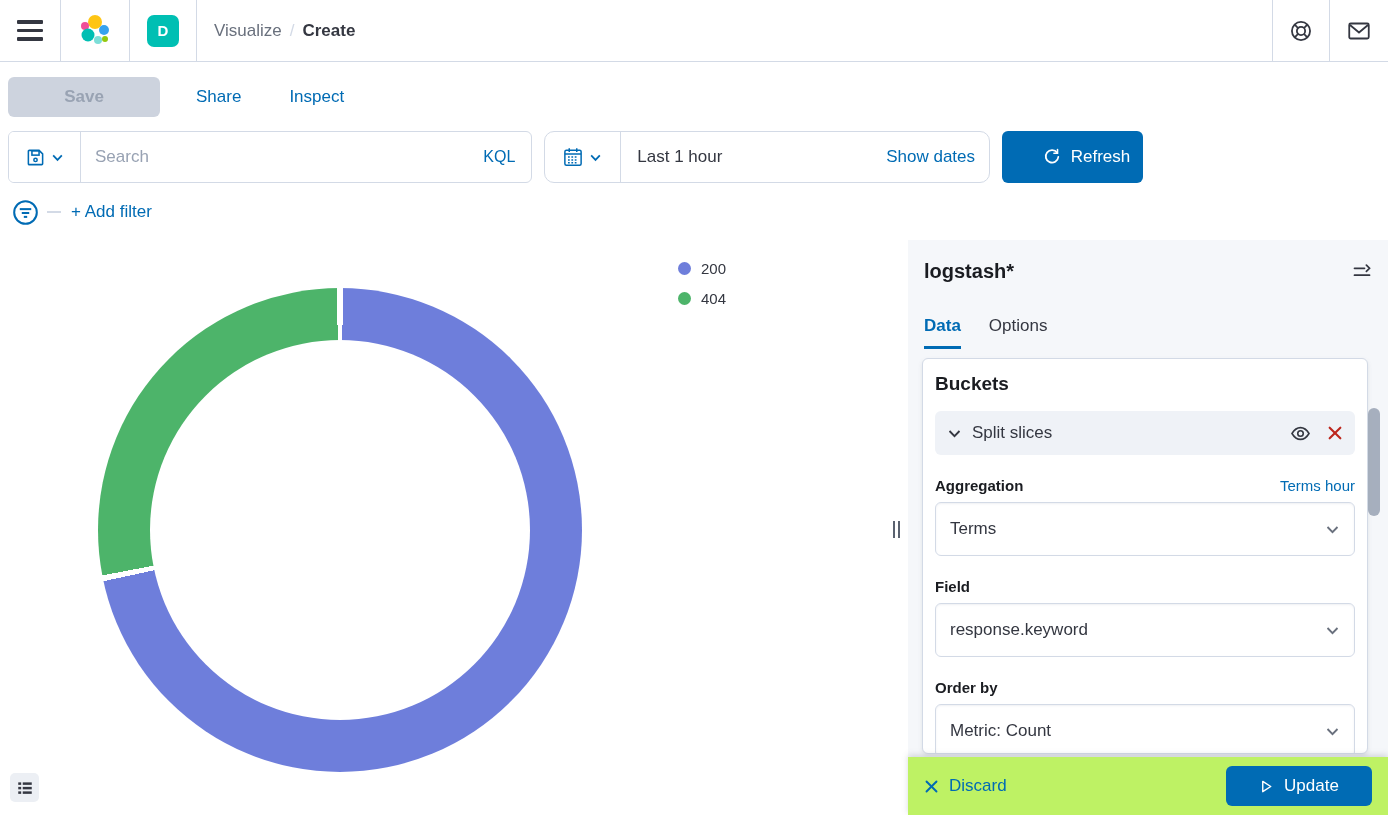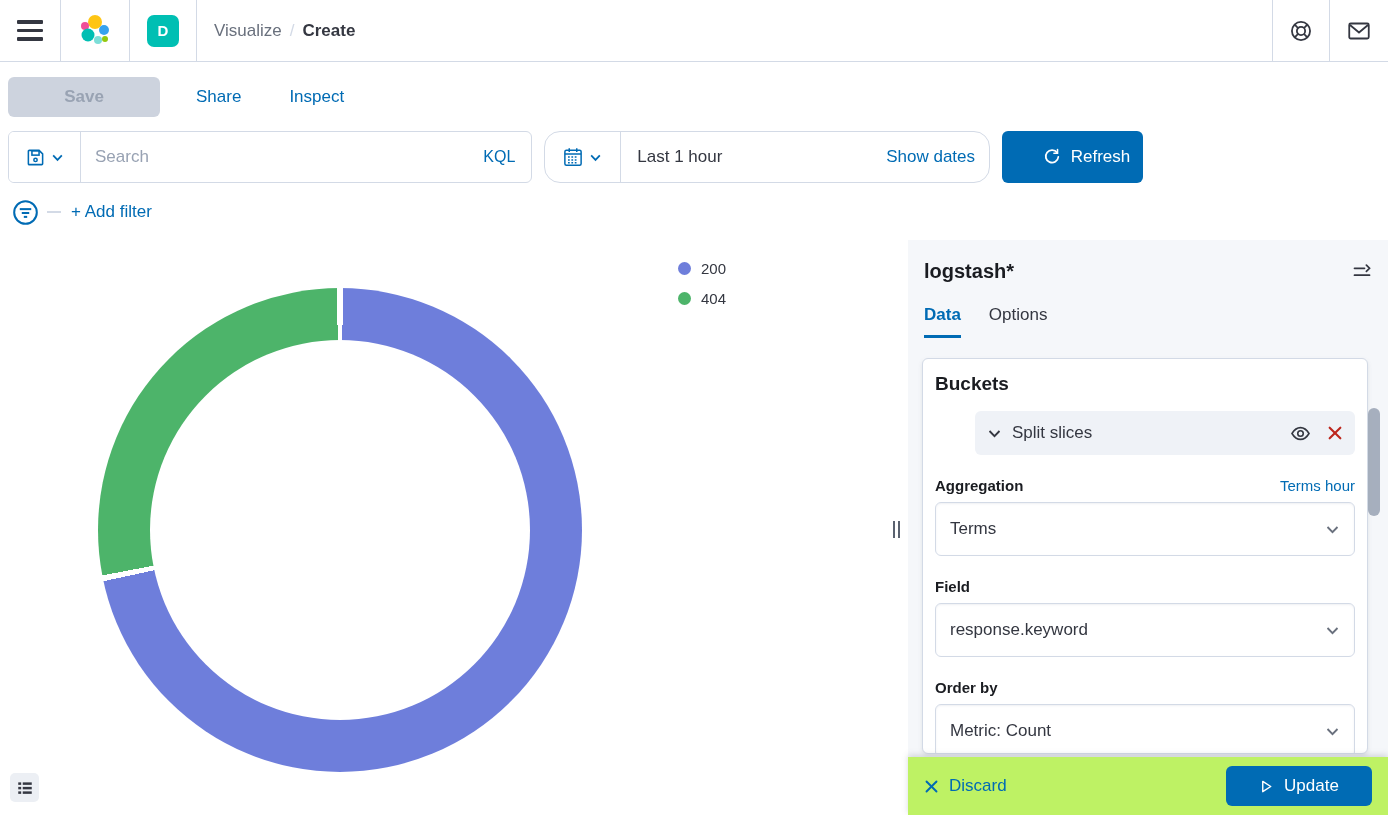--- a/index.html
+++ b/index.html
@@ -33,21 +33,21 @@
   
   .row3 { position:absolute; left:0; top:131px; width:1151px; height:52px; display:flex; padding:0 8px; gap:12px; }
   .searchbar { width:640px; height:52px; border:1px solid #d3dae6; border-radius:6px; background:#fff;
     display:flex; align-items:center; overflow:hidden; }
   .search-left { width:72px; height:100%; display:flex; align-items:center; justify-content:center;
     gap:6px; border-right:1px solid #d3dae6; cursor:pointer; background:#fff; }
   .search-input { flex:1; border:none; outline:none; font-size:17px; padding:0 14px;
     font-family:inherit; color:#343741; background:transparent; }
   .search-input::placeholder { color:#98a2b3; }
   .kql { color:#006bb4; font-size:16px; padding:0 16px; cursor:pointer; }
-  .datepicker { width:544px; height:52px; border:1px solid #d3dae6; border-radius:16px; background:#fff;
+  .datepicker { width:544px; height:52px; border:1px solid #d3dae6; border-radius:10px; background:#fff;
     display:flex; align-items:center; overflow:hidden; }
   .date-left { width:76px; height:100%; display:flex; align-items:center; justify-content:center;
     gap:6px; border-right:1px solid #d3dae6; cursor:pointer; }
   .date-value { font-size:17px; color:#343741; padding-left:16px; cursor:pointer; }
   .date-spacer { flex:1; }
   .show-dates { color:#006bb4; font-size:17px; padding-right:14px; cursor:pointer; }
   .refresh-btn { width:166px; height:52px; background:#006bb4; border:none; border-radius:6px;
     color:#fff; font-size:17px; font-weight:500; font-family:inherit; display:flex; align-items:center;
     justify-content:center; gap:10px; cursor:pointer;padding-left:28px; }
 
@@ -71,31 +71,31 @@
   .legend-toggle { position:absolute; left:10px; top:533px; width:29px; height:29px; background:#eceff4;
     border:none; border-radius:5px; display:flex; align-items:center; justify-content:center; cursor:pointer; }
 
   .resize-handle { position:absolute; left:893px; top:281px; display:flex; gap:3px; cursor:col-resize; }
   .resize-handle i { display:block; width:2px; height:17px; background:#5a6270; }
 
   
   .panel { position:absolute; left:908px; top:0; width:480px; height:575px; background:#f5f7fa; }
   .panel-head { display:flex; align-items:center; justify-content:space-between; padding:20px 16px 0 16px; }
   .panel-title { font-size:20px; font-weight:700; color:#1a1c21; }
-  .tabs { display:flex; gap:28px; padding:0 16px; margin-top:22px; }
+  .tabs { display:flex; gap:28px; padding:0 16px; margin-top:33px; }
   .tab { font-size:17px; padding-bottom:10px; cursor:pointer; }
   .tab.active { color:#006bb4; font-weight:600; border-bottom:3px solid #006bb4; }
   .tab.inactive { color:#343741; }
 
   .card { position:absolute; left:14px; top:118px; width:446px; height:396px; background:#fff;
     border:1px solid #d3dae6; border-radius:6px; box-shadow:0 2px 4px rgba(105,112,125,.15); overflow:hidden; }
   .card-inner { padding:14px 12px; }
   .card-heading { font-size:19px; font-weight:700; color:#1a1c21; }
   .bucket-row { margin-top:16px; height:44px; background:#eff2f7; border-radius:6px; display:flex;
-    align-items:center; padding:0 12px; cursor:pointer;margin-left:40px; }
+    align-items:center; padding:0 12px; cursor:pointer; }
   .bucket-label { font-size:17px; color:#343741; margin-left:10px; flex:1; }
   .bucket-icons { display:flex; align-items:center; gap:16px; }
 
   .field-label-row { display:flex; align-items:center; justify-content:space-between; margin-top:22px; }
   .field-label { font-size:15px; font-weight:700; color:#1a1c21; }
   .help-link { font-size:15px; color:#006bb4; cursor:pointer; }
   .select { margin-top:8px; height:54px; background:#fff; border:1px solid #d3dae6; border-radius:6px;
     display:flex; align-items:center; padding:0 14px; cursor:pointer; box-shadow:inset 0 1px 2px rgba(152,162,179,.15); }
   .select-value { flex:1; font-size:17px; color:#343741; }
 

